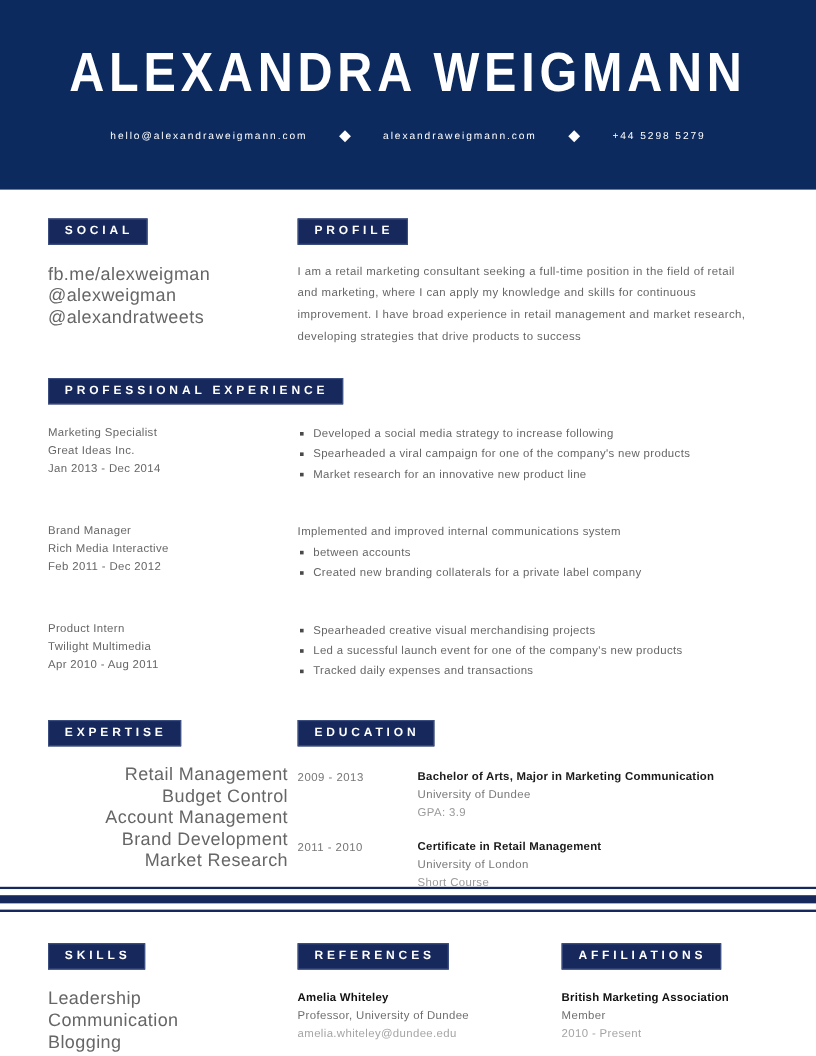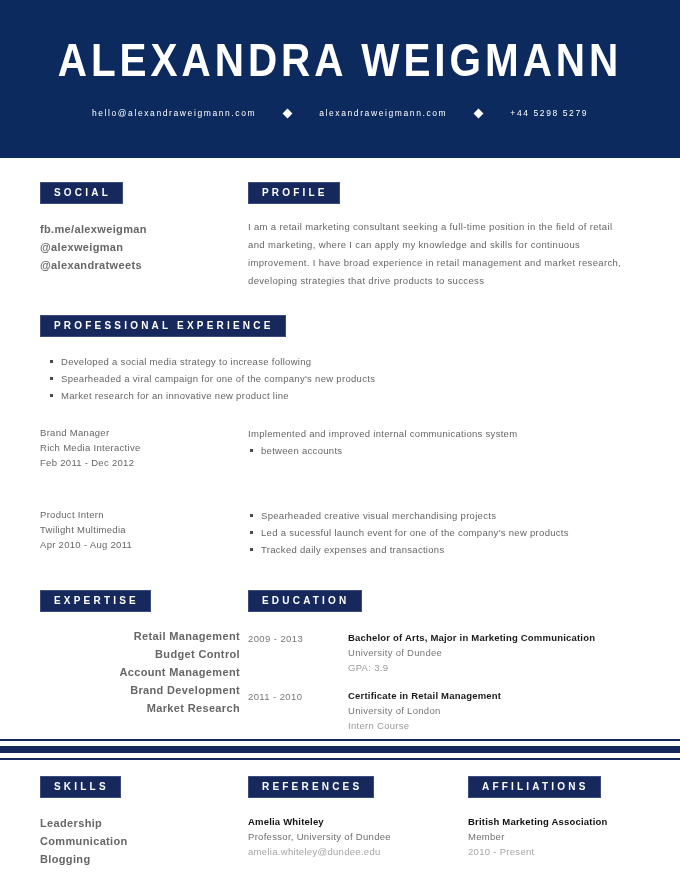--- a/index.html
+++ b/index.html
@@ -86,25 +86,24 @@
 
   .body-text {
     font-size: 9.5px;
     line-height: 18px;
     color: #666666;
     letter-spacing: 0.35px;
   }
 
   .stack-list { list-style: none; }
   .stack-list li {
-    font-size: 11px;
+    font-size: 15px;
     line-height: 18px;
     color: #666666;
     letter-spacing: 0.35px;
-    font-weight: bold;
   }
 
   
   .bullets { list-style: none; }
   .bullets li {
     position: relative;
     padding-left: 13px;
     font-size: 9.5px;
     line-height: 17px;
     color: #666666;
@@ -228,20 +227,27 @@
       <div class="col-right">
         <div class="badge">PROFILE</div>
         <p class="body-text" style="margin-top:14px; width:382px;">I am a retail marketing consultant seeking a full-time position in the field of retail and marketing, where I can apply my knowledge and skills for continuous improvement. I have broad experience in retail management and market research, developing strategies that drive products to success</p>
       </div>
     </div>
 
     <div class="sec" style="margin-top:25px;">
       <div class="badge">PROFESSIONAL EXPERIENCE</div>
 
       <div class="row" style="margin-top:16px;">
+        <div class="col-left">
+          <div class="job-meta">
+            <div>Marketing Specialist</div>
+            <div>Great Ideas Inc.</div>
+            <div>Jan 2013 - Dec 2014</div>
+          </div>
+        </div>
         <div class="col-right">
           <ul class="bullets">
             <li>Developed a social media strategy to increase following</li>
             <li>Spearheaded a viral campaign for one of the company's new products</li>
             <li>Market research for an innovative new product line</li>
           </ul>
         </div>
       </div>
 
       <div class="row" style="margin-top:21px;">
@@ -249,20 +255,21 @@
           <div class="job-meta">
             <div>Brand Manager</div>
             <div>Rich Media Interactive</div>
             <div>Feb 2011 - Dec 2012</div>
           </div>
         </div>
         <div class="col-right">
           <ul class="bullets">
             <li class="nobullet">Implemented and improved internal communications system</li>
             <li>between accounts</li>
+            <li>Created new branding collaterals for a private label company</li>
           </ul>
         </div>
       </div>
 
       <div class="row" style="margin-top:21px;">
         <div class="col-left">
           <div class="job-meta">
             <div>Product Intern</div>
             <div>Twilight Multimedia</div>
             <div>Apr 2010 - Aug 2011</div>
@@ -299,21 +306,21 @@
               <div class="edu-degree">Bachelor of Arts, Major in Marketing Communication</div>
               <div class="edu-school">University of Dundee</div>
               <div class="edu-note">GPA: 3.9</div>
             </div>
           </div>
           <div class="edu-row">
             <div class="edu-years">2011 - 2010</div>
             <div class="edu-body">
               <div class="edu-degree">Certificate in Retail Management</div>
               <div class="edu-school">University of London</div>
-              <div class="edu-note">Intern Course</div>
+              <div class="edu-note">Short Course</div>
             </div>
           </div>
         </div>
       </div>
     </div>
 
     <div class="row" style="margin-top:30px;">
 
       <div style="width:200px; flex:0 0 200px;">
         <div class="badge">SKILLS</div>

